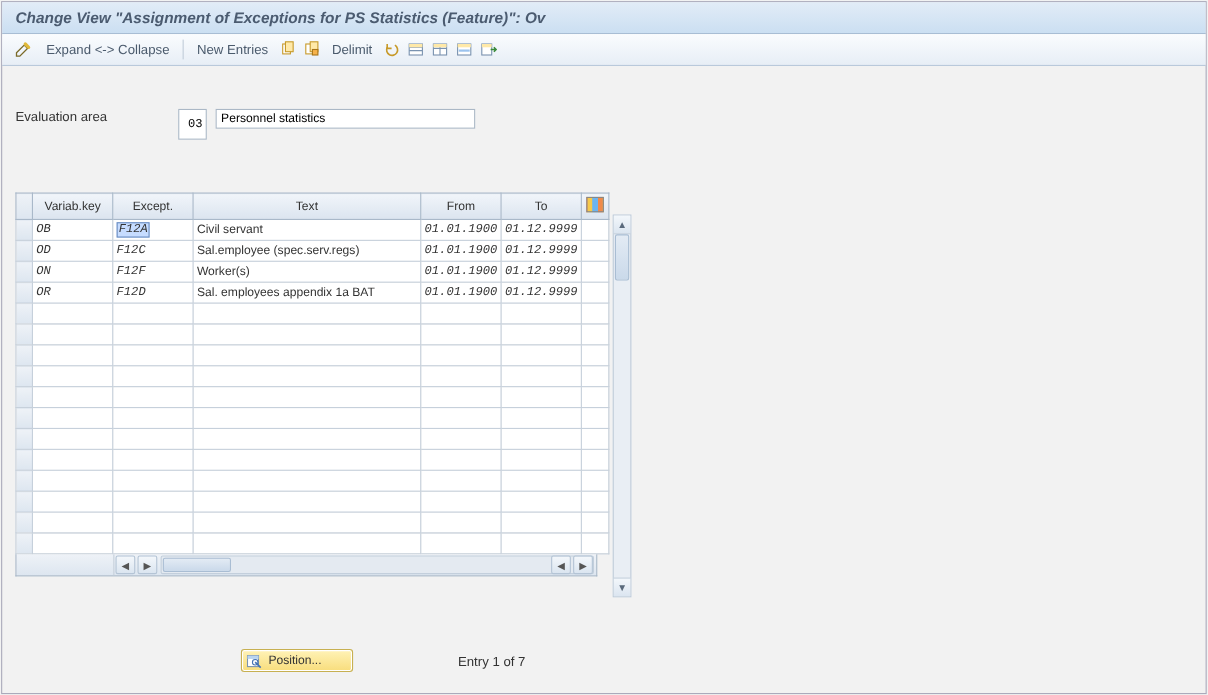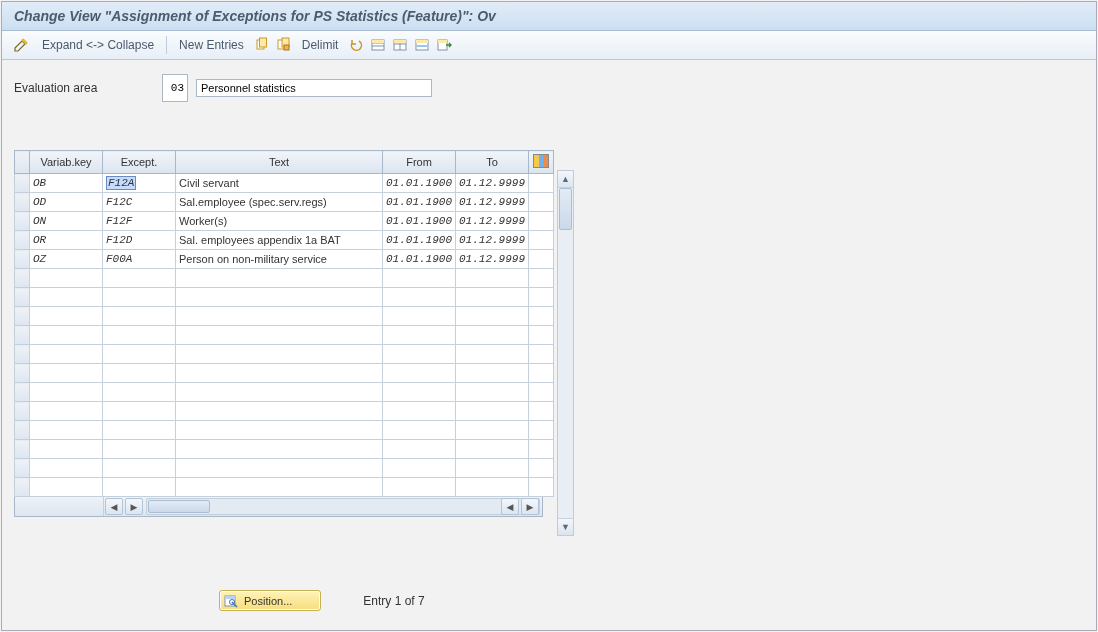--- a/index.html
+++ b/index.html
@@ -74,23 +74,24 @@
     justify-content: center;
     margin: 0 1px;
   }
   
   .content {
     padding: 14px 12px;
     position: relative;
   }
   .eval-row {
     display: flex;
-    align-items: center;
+    align-items: flex-start;
     gap: 8px;
     margin-bottom: 18px;
+    margin-top: 25px;
   }
   .eval-label {
     font-size: 12px;
     color: #333;
     width: 140px;
   }
   .eval-code {
     width: 26px;
     height: 28px;
     border: 1px solid #abb8c6;
@@ -223,21 +224,21 @@
     border:1px solid #a9bdd3;border-radius:2px;
   }
   .hscroll-row-right { position:absolute; right:0; top:0; bottom:0; display:flex; align-items:center; padding-right:2px; }
   
   .bottom-row {
     position: absolute;
     left: 196px;
     top: 588px;
     display: flex;
     align-items: center;
-    gap: 42px;
+    gap: 95px;
     padding-left: 21px;
   }
   .pos-btn {
     display: flex;
     align-items: center;
     height: 19px;
     background: linear-gradient(#fff3b8,#f8dd7c);
     border: 1px solid #c7b052;
     border-radius: 3px;
     font-size: 11px;
@@ -407,29 +408,20 @@
               <td class="rowhandle"></td>
               <td class="mono">OR</td>
               <td class="mono">F12D</td>
               <td>Sal. employees appendix 1a BAT</td>
               <td class="mono">01.01.1900</td>
               <td class="mono">01.12.9999</td>
               <td></td>
             </tr>
             <tr>
               <td class="rowhandle"></td>
-              <td class="mono">OZ</td>
-              <td class="mono">F00A</td>
-              <td>Person on non-military service</td>
-              <td class="mono">01.01.1900</td>
-              <td class="mono">01.12.9999</td>
-              <td></td>
-            </tr>
-            <tr>
-              <td class="rowhandle"></td>
               <td></td>
               <td></td>
               <td></td>
               <td></td>
               <td></td>
               <td></td>
             </tr>
             <tr>
               <td class="rowhandle"></td>
               <td></td>

